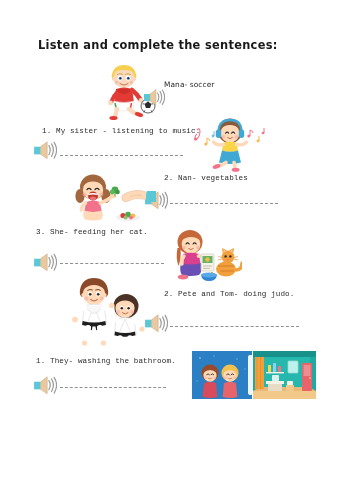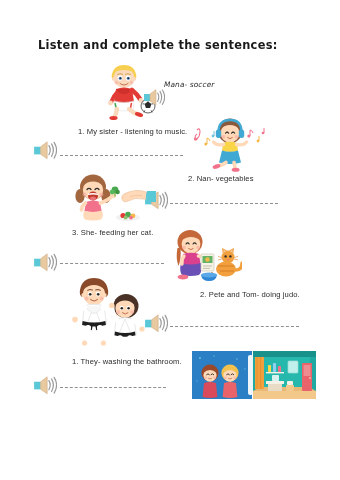--- a/index.html
+++ b/index.html
@@ -30,26 +30,25 @@
     font-family: "DejaVu Sans", sans-serif;
     font-size: 11.4px;
     font-weight: bold;
     color: #1a1a1a;
     letter-spacing: 0.3px;
     white-space: nowrap;
   }
 
   
   .prompt {
-    font-family: Liberation Sans, sans-serif;
+    font-family: Liberation Mono, monospace;
     font-size: 7.6px;
     color: #2b2b2b;
     white-space: nowrap;
     letter-spacing: 0.1px;
-    margin-left: 36px;
   }
   .example-line {
     font-family: "DejaVu Sans", sans-serif;
     font-size: 7.4px;
     color: #2b2b2b;
     white-space: nowrap;
     letter-spacing: 0.1px;
   }
 
   
@@ -125,21 +124,21 @@
   <div class="abs" style="left:143px; top:88px;">
     <svg class="speaker" width="22" height="18" viewBox="0 0 22 18">
       <rect x="1" y="6" width="6" height="7" fill="#5bc8d8"></rect>
       <path d="M7 6 L13 1.5 L13 17 L7 13 Z" fill="#e8c9a0" stroke="#c9a87e" stroke-width="0.5"></path>
       <path d="M14.6 5 q2.4 4 0 8.4" stroke="#9a9a9a" stroke-width="1.1" fill="none" stroke-linecap="round"></path>
       <path d="M17 3.4 q3.4 5.6 0 11.6" stroke="#9a9a9a" stroke-width="1.1" fill="none" stroke-linecap="round"></path>
       <path d="M19.4 2 q4.4 7.2 0 14.4" stroke="#9a9a9a" stroke-width="1.1" fill="none" stroke-linecap="round"></path>
     </svg>
   </div>
 
-  <div class="abs example-line" style="left:164px; top:80px;font-style:italic;">Mana- soccer</div>
+  <div class="abs example-line" style="left:164px; top:80px;">Mana- soccer</div>
 
   <div class="abs prompt" style="left:42px; top:127px;">1.  My sister - listening to music.</div>
 
   <div class="abs" style="left:33px; top:140px;">
     <svg class="speaker" width="24" height="20" viewBox="0 0 22 18">
       <rect x="1" y="6" width="6" height="7" fill="#5bc8d8"></rect>
       <path d="M7 6 L13 1.5 L13 17 L7 13 Z" fill="#e8c9a0" stroke="#c9a87e" stroke-width="0.5"></path>
       <path d="M14.6 5 q2.4 4 0 8.4" stroke="#9a9a9a" stroke-width="1.1" fill="none" stroke-linecap="round"></path>
       <path d="M17 3.4 q3.4 5.6 0 11.6" stroke="#9a9a9a" stroke-width="1.1" fill="none" stroke-linecap="round"></path>
       <path d="M19.4 2 q4.4 7.2 0 14.4" stroke="#9a9a9a" stroke-width="1.1" fill="none" stroke-linecap="round"></path>
@@ -192,21 +191,21 @@
       <path d="M46.5 28.5 q7 1.5 10 -2.5" stroke="#ffd9b8" stroke-width="3.4" fill="none" stroke-linecap="round"></path>
 
       <path d="M36 46.5 q-4 3 -8 3.5" stroke="#ffd9b8" stroke-width="3.6" fill="none" stroke-linecap="round"></path>
       <path d="M44 46.5 q1 4 1 6.5" stroke="#ffd9b8" stroke-width="3.6" fill="none" stroke-linecap="round"></path>
 
       <ellipse cx="26.5" cy="50.5" rx="4" ry="2" fill="#f2728c" transform="rotate(-18 26.5 50.5)"></ellipse>
       <ellipse cx="45.6" cy="53.8" rx="4" ry="2" fill="#f2728c"></ellipse>
     </svg>
   </div>
 
-  <div class="abs prompt" style="left:152px; top:174px;">2. Nan- vegetables</div>
+  <div class="abs prompt" style="left:164px; top:174px;">2. Nan- vegetables</div>
 
   <div class="abs" style="left:144px; top:190px;">
     <svg class="speaker" width="24" height="20" viewBox="0 0 22 18">
       <rect x="1" y="6" width="6" height="7" fill="#5bc8d8"></rect>
       <path d="M7 6 L13 1.5 L13 17 L7 13 Z" fill="#e8c9a0" stroke="#c9a87e" stroke-width="0.5"></path>
       <path d="M14.6 5 q2.4 4 0 8.4" stroke="#9a9a9a" stroke-width="1.1" fill="none" stroke-linecap="round"></path>
       <path d="M17 3.4 q3.4 5.6 0 11.6" stroke="#9a9a9a" stroke-width="1.1" fill="none" stroke-linecap="round"></path>
       <path d="M19.4 2 q4.4 7.2 0 14.4" stroke="#9a9a9a" stroke-width="1.1" fill="none" stroke-linecap="round"></path>
     </svg>
   </div>

